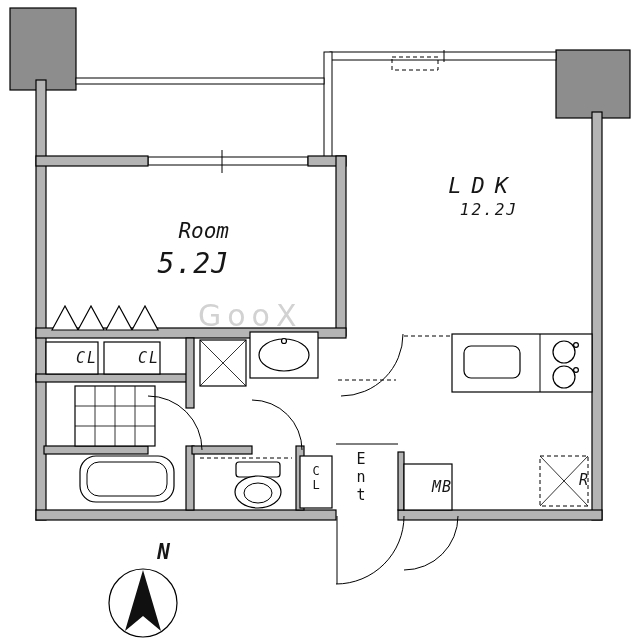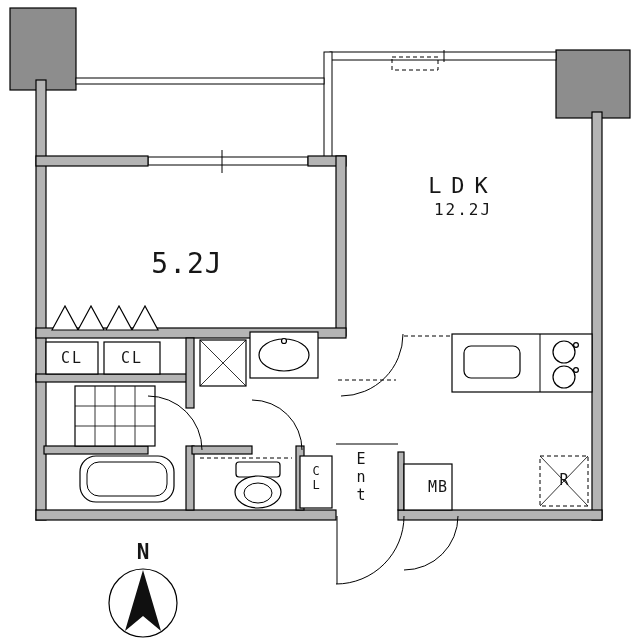--- a/index.html
+++ b/index.html
@@ -1,38 +1,39 @@
 <!DOCTYPE html>
 <html><head>
 <meta charset="utf-8">
 <style>
   html,body{margin:0;padding:0;background:#fff;}
   .stage{position:relative;width:640px;height:640px;background:#fff;overflow:hidden;
          font-family:"DejaVu Sans Mono",monospace;color:#161616;}
   .stage svg{position:absolute;left:0;top:0;}
   .label{position:absolute;white-space:nowrap;}
-  .center{text-align:center;}
+  .center{text-align:right;font-style:italic;}
   .vert{writing-mode:vertical-lr;text-orientation:upright;}
   .watermark{position:absolute;left:198px;top:298px;font-size:30px;color:#d2d2d2;
              letter-spacing:6px;font-family:"DejaVu Sans",sans-serif;}
   
   .wall{fill:#b4b4b4;stroke:#000;stroke-width:1.2;}
   .col{fill:#8d8d8d;stroke:#000;stroke-width:1.2;}
   .win{fill:#fff;stroke:#000;stroke-width:1;}
   .fix{fill:#fff;stroke:#000;stroke-width:1.2;}
   .ln{stroke:#000;stroke-width:1;fill:none;}
   .thin{stroke:#000;stroke-width:0.8;fill:none;}
   .dash{stroke:#000;stroke-width:1;fill:none;stroke-dasharray:4 3;}
   .needle{fill:#101010;stroke:none;}
 </style>
 </head>
 <body>
 
 <div class="stage">
 
+  <div class="watermark">GooX</div>
 
   <svg width="640" height="640" viewBox="0 0 640 640">
 
     <g>
       <rect class="col" x="10" y="8" width="66" height="82"></rect>
       <rect class="col" x="556" y="50" width="74" height="68"></rect>
     </g>
 
     <g>
       <rect class="win" x="330" y="52" width="226" height="8"></rect>
@@ -128,28 +129,29 @@
       <line class="ln" x1="337" y1="516" x2="337" y2="584"></line>
       <path class="ln" d="M458 516 A54 54 0 0 1 404 570"></path>
     </g>
 
     <g>
       <circle class="fix" cx="143" cy="603" r="34"></circle>
       <polygon class="needle" points="143,570 125,631 143,616 161,631"></polygon>
     </g>
   </svg>
 
+  <div class="label center" style="left:145px;top:219px;width:84px;font-size:21px;">Room</div>
   <div class="label center" style="left:145px;top:247px;width:84px;font-size:28px;letter-spacing:1px;">5.2J</div>
 
   <div class="label center" style="left:408px;top:173px;width:110px;font-size:22px;letter-spacing:10px;">LDK</div>
   <div class="label center" style="left:408px;top:200px;width:110px;font-size:16px;letter-spacing:2px;">12.2J</div>
 
   <div class="label center" style="left:46px;top:349px;width:52px;font-size:15px;letter-spacing:2px;">CL</div>
   <div class="label center" style="left:104px;top:349px;width:56px;font-size:15px;letter-spacing:2px;">CL</div>
 
   <div class="label vert" style="left:309px;top:464px;font-size:12px;">CL</div>
   <div class="label vert" style="left:352px;top:450px;font-size:15px;">Ent</div>
 
-  <div class="label center" style="left:404px;top:478px;width:48px;font-size:15px;letter-spacing:1px;padding-left:10px;">MB</div>
+  <div class="label center" style="left:404px;top:478px;width:48px;font-size:15px;letter-spacing:1px;">MB</div>
   <div class="label center" style="left:540px;top:471px;width:48px;font-size:15px;">R</div>
 
   <div class="label center" style="left:116px;top:540px;width:54px;font-size:21px;font-weight:bold;">N</div>
 </div>
 
 </body></html>

